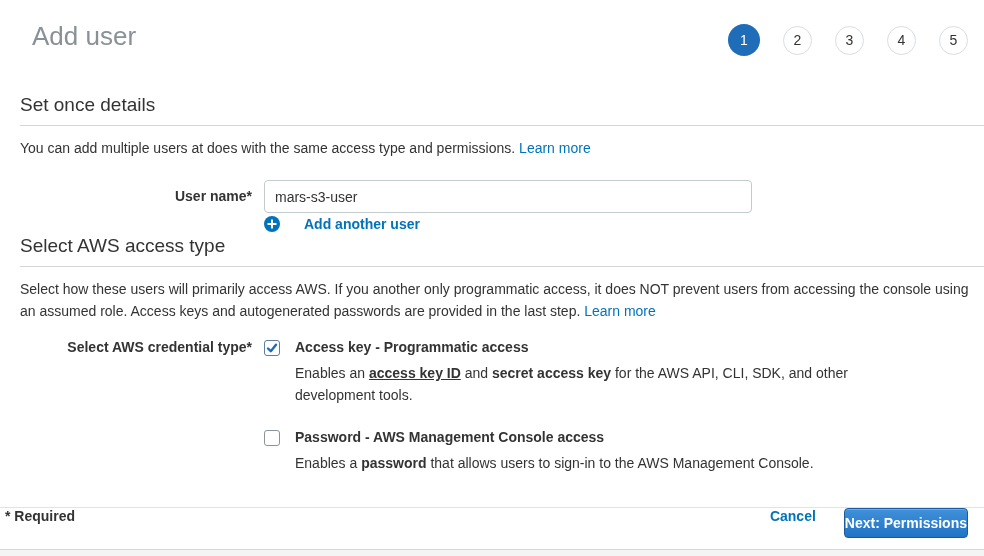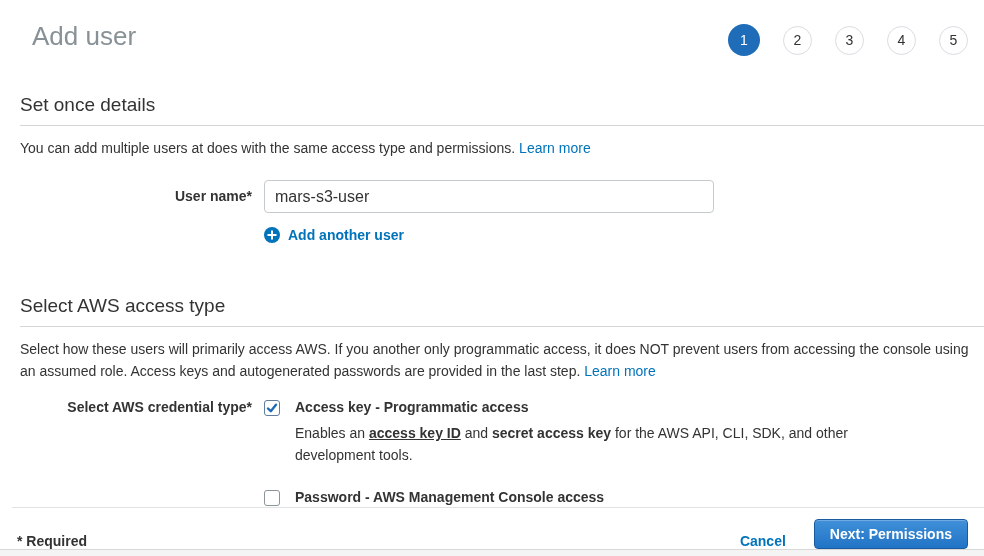--- a/index.html
+++ b/index.html
@@ -27,72 +27,72 @@
     display:flex; align-items:center; justify-content:center;
     font-size:14px; color:#333;
   }
   .step.active {
     width:32px; height:32px; border:none;
     background:#1f6db8; color:#ffffff;
   }
   
   .section { margin-left:20px; }
   .section-1 { margin-top:38px; }
-  .section-2 { margin-top:49px; }
+  .section-2 { }
   .section-heading { font-size:19px; font-weight:400; color:#333; }
   .section-rule { border:none; border-top:1px solid #d5d5d5; margin-top:9px; }
   .intro { margin-top:11px; line-height:22px; color:#333; padding-right:8px; }
   a.link { color:#0073bb; text-decoration:none; cursor:pointer; }
   
   .form-row { display:flex; margin-top:21px; }
   .form-label {
     width:232px; min-width:232px; text-align:right;
     font-weight:bold; color:#333;
   }
   .form-content { margin-left:12px; flex:1; }
   .username-row .form-label { padding-top:8px; }
   .text-input {
-    width:450px; height:33px;
+    width:488px; height:33px;
     border:1px solid #c3cbcc; border-radius:4px;
-    padding:0 10px; font-size:16px; color:#333;
+    padding:0 10px; font-size:14px; color:#333;
     font-family:"Liberation Sans", sans-serif;
     outline:none; background:#fff;
   }
   .add-user-link {
-    display:inline-flex; align-items:center; gap:8px;
-    margin-top:14px; margin-left:244px;
+    display:inline-flex; align-items:center; gap:24px;
+    margin-top:3px; margin-left:244px;
     font-weight:bold; color:#0073bb; text-decoration:none; cursor:pointer;justify-content:space-between;
   }
   .plus-icon { width:16px; height:16px; display:block; }
   
   .cred-row { margin-top:17px; }
   .option { display:flex; margin-bottom:23px; }
   .checkbox {
     width:16px; height:16px; min-width:16px;
     border:1px solid #8a9499; border-radius:3px;
     background:#fff; margin-top:1px; cursor:pointer;
     display:flex; align-items:center; justify-content:center;
   }
   .checkbox svg { display:none; }
   .checkbox.checked { border-color:#5f7d9c; }
   .checkbox.checked svg { display:block; }
   .option-body { margin-left:15px; }
   .option-title { font-weight:bold; color:#333; line-height:17px; }
   .option-desc { margin-top:6px; line-height:22px; color:#333; max-width:560px; }
   
   .footer {
-    position:absolute; left:12px; right:0; bottom:7px; height:42px;
+    position:absolute; left:0; right:0; bottom:7px; height:42px;
     border-top:1px solid #e3e3e3; background:#fff;
-    display:flex; align-items:flex-end;
+    display:flex; align-items:flex-start;
     padding:0 16px 0 5px;
   }
   .required-note { font-weight:bold; color:#333; flex:1; }
   .cancel-link { font-weight:bold; color:#0073bb; margin-right:28px; text-decoration:none; cursor:pointer; }
   .next-button {
-    height:30px; padding:0 15px;
+    height:30px; padding:0 0;
     background:linear-gradient(#4090d9, #2173c5);
     border:1px solid #1a5a9e; border-radius:4px;
     color:#fff; font-weight:bold; font-size:14px;
     font-family:"Liberation Sans", sans-serif;
     cursor:pointer;
     box-shadow:inset 0 1px 0 rgba(255,255,255,.25);
   }
   .bottom-strip {
     position:absolute; left:0; right:0; bottom:0; height:7px;
     background:#f4f4f4; border-top:1px solid #d8d8d8;

